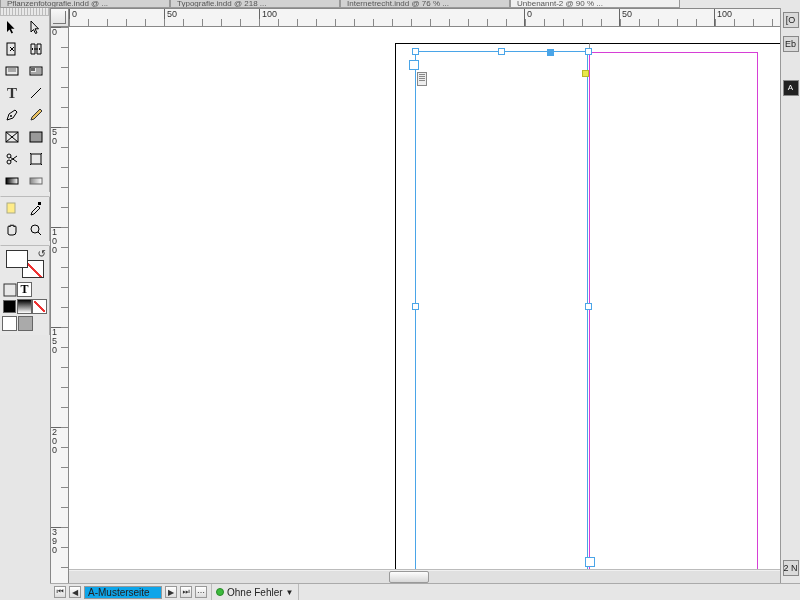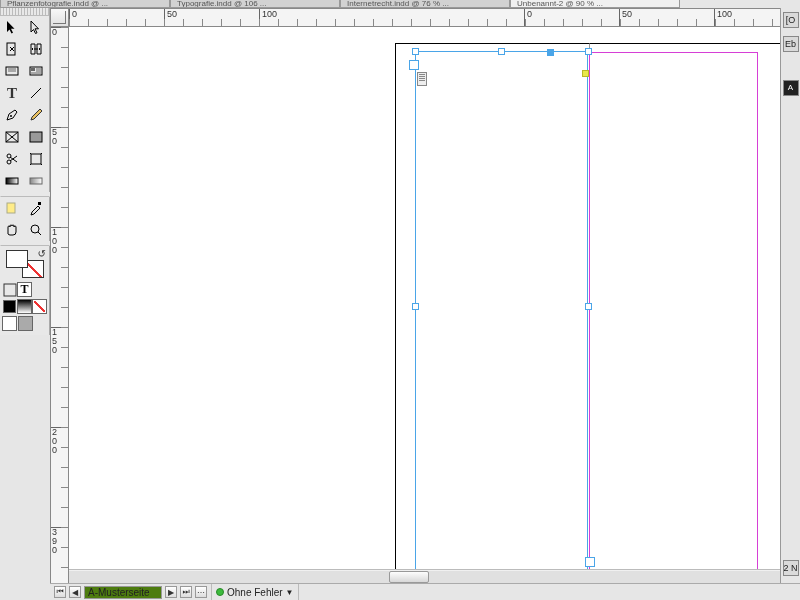--- a/index.html
+++ b/index.html
@@ -48,33 +48,33 @@
 .sw.t{background:#fff;color:#000;font-weight:bold;font-family:serif;font-size:12px}
 .sw.blk{background:#000;width:13px;height:13px;margin:1px}
 .sw.none{background:#fff;position:relative}
 .sw.none:after{content:"";position:absolute;inset:1px;background:linear-gradient(45deg,transparent 44%,#E33 44%,#E33 56%,transparent 56%)}
 .disp-row{display:flex;padding:2px 2px 0}
 .disp{width:15px;height:15px;border:1px solid #666;background:#fff;margin-right:1px}
 .disp:last-child{background:#aaa}
 .statusbar{position:absolute;left:50px;bottom:0;width:750px;height:17px;background:#E6E6E6;border-top:1px solid #AAA;display:flex;align-items:center;font-size:10px;color:#222}
 .sb-seg{display:flex;align-items:center;height:100%;padding:0 4px;border-right:1px solid #BBB;gap:3px}
 .nv-btn{width:12px;height:12px;border:1px solid #999;background:linear-gradient(#fff,#ddd);display:flex;align-items:center;justify-content:center;font-size:8px;color:#333}
-.pgfield{width:78px;height:13px;border:1px solid #999;background:#4d7c0f;padding:0 3px;line-height:11px}
+.pgfield{width:78px;height:13px;border:1px solid #999;background:#0ea5e9;padding:0 3px;line-height:11px}
 .dot-green{width:8px;height:8px;border-radius:50%;background:#3DBB3D;border:1px solid #2A8A2A}
 .scroll-h{position:absolute;left:69px;bottom:17px;height:14px;width:711px;background:#F0F0F0;border-top:1px solid #BBB;display:flex;align-items:center}
 .scr-track{flex:1;height:12px;background:#E0E0E0;position:relative}
 .scr-thumb{position:absolute;left:45%;top:0;height:12px;width:40px;background:linear-gradient(#FDFDFD,#D8D8D8);border:1px solid #999;border-radius:2px}
 svg{display:block}
 </style>
 </head>
 <body>
 
 <div class="tabbar">
   <div class="tab" style="width:170px">Pflanzenfotografie.indd @ ...</div>
-  <div class="tab" style="width:170px">Typografie.indd @ 106 ...</div>
+  <div class="tab" style="width:170px">Typografie.indd @ 218 ...</div>
   <div class="tab" style="width:170px">Internetrecht.indd @ 76 % ...</div>
   <div class="tab active" style="width:170px">Unbenannt-2 @ 90 % ...</div>
 </div>
 
 <div class="toolbox">
   <div class="grip"></div>
   <div class="trow">
     <div class="tool">
         <svg class="t-svg" viewBox="0 0 16 16">
           <path d="M3 2l0 11 2.5-2.5 2 4 1.5-.7-2-4 3.5 0z" fill="#000"></path>

